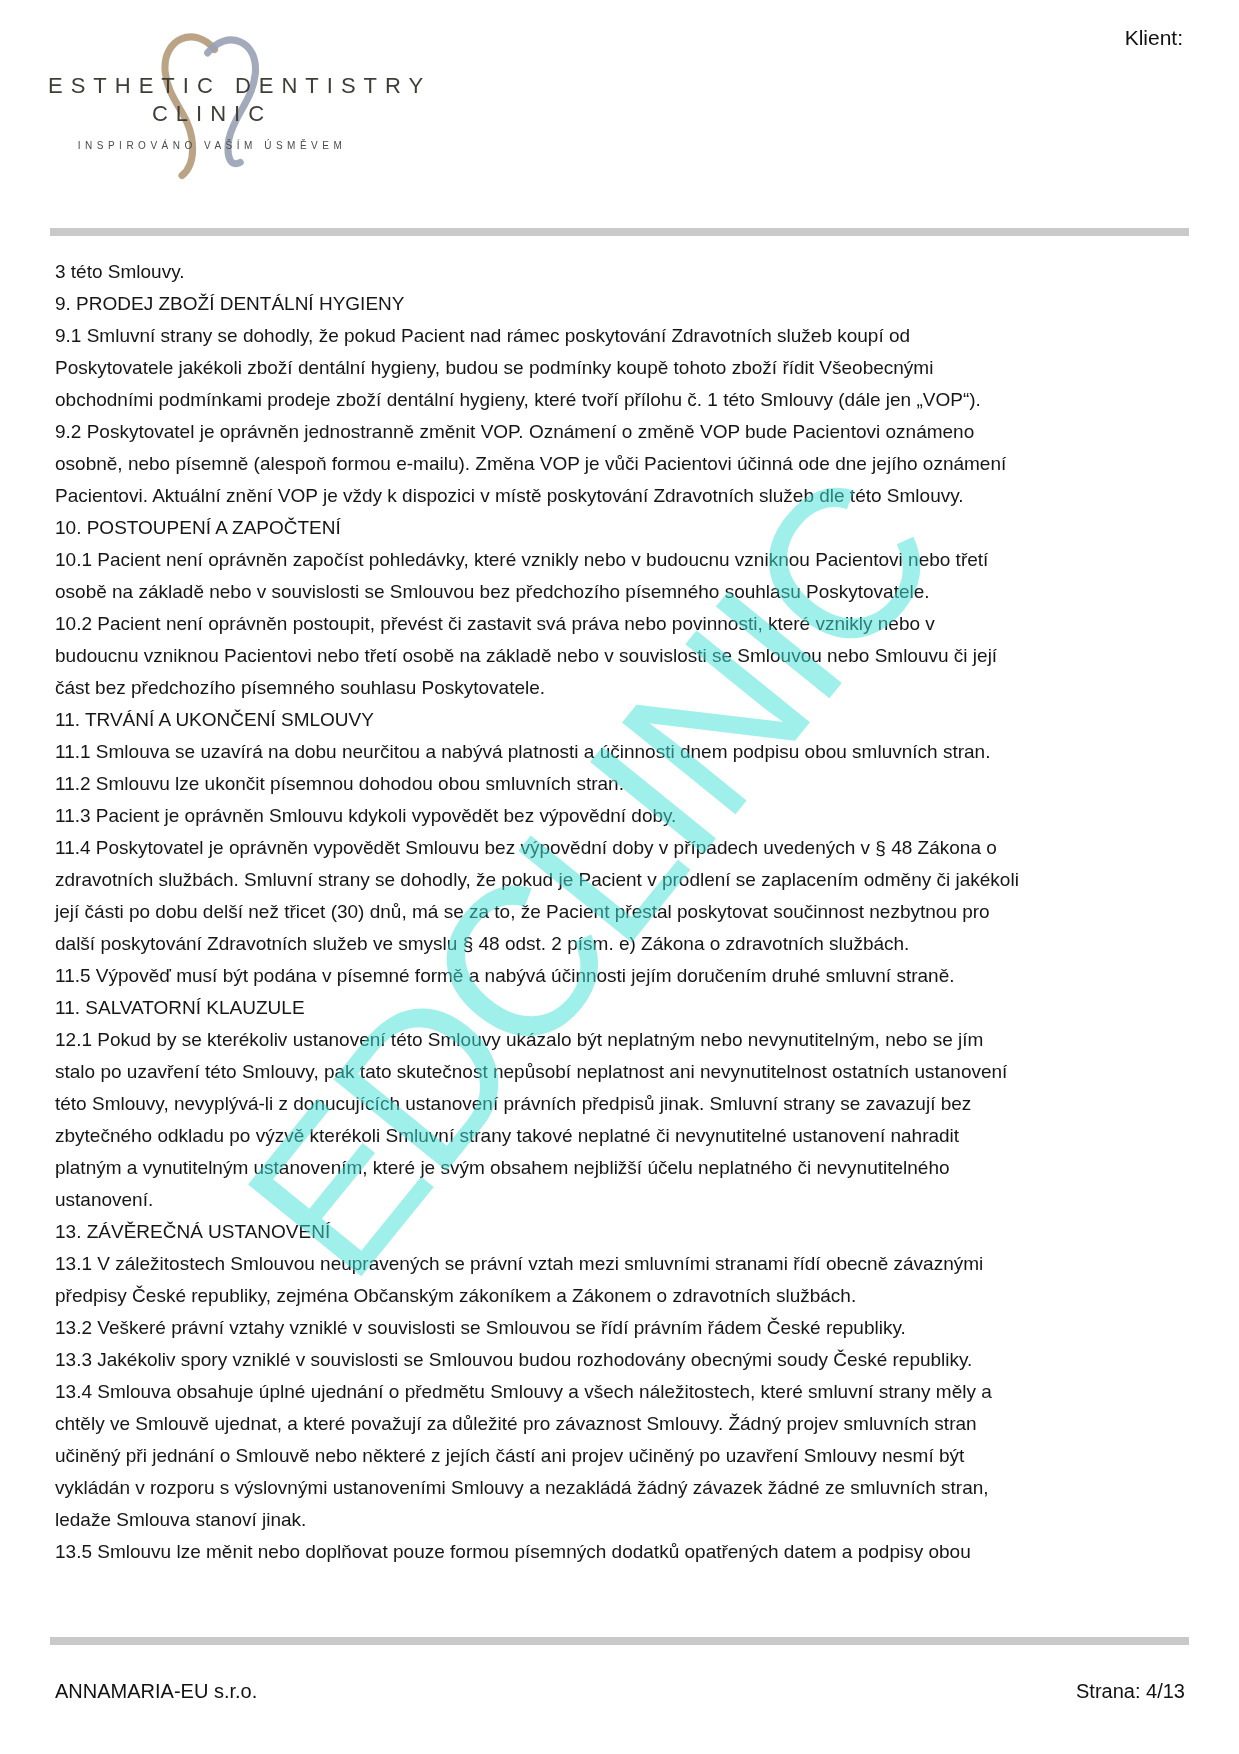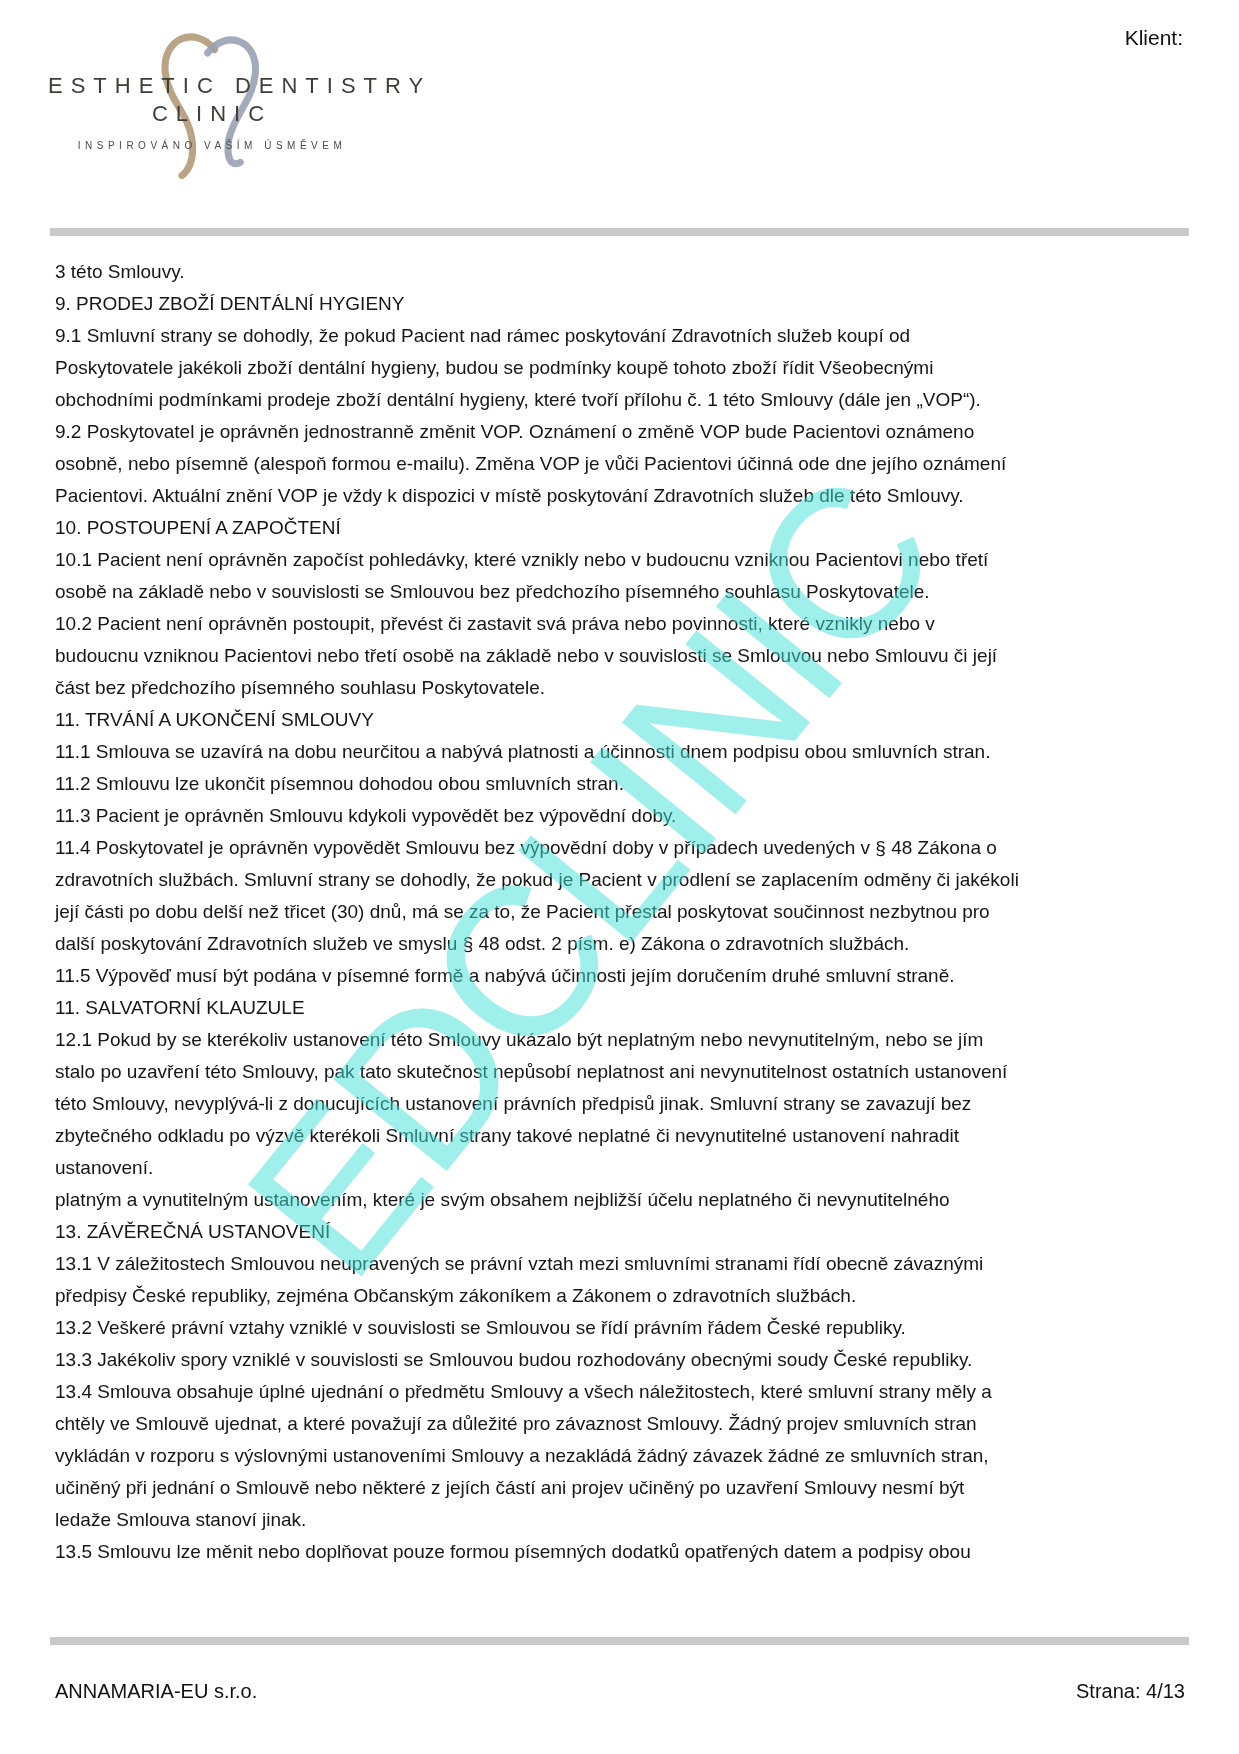--- a/index.html
+++ b/index.html
@@ -104,31 +104,31 @@
       <div class="doc-line">11.4 Poskytovatel je oprávněn vypovědět Smlouvu bez výpovědní doby v případech uvedených v § 48 Zákona o</div>
       <div class="doc-line">zdravotních službách. Smluvní strany se dohodly, že pokud je Pacient v prodlení se zaplacením odměny či jakékoli</div>
       <div class="doc-line">její části po dobu delší než třicet (30) dnů, má se za to, že Pacient přestal poskytovat součinnost nezbytnou pro</div>
       <div class="doc-line">další poskytování Zdravotních služeb ve smyslu § 48 odst. 2 písm. e) Zákona o zdravotních službách.</div>
       <div class="doc-line">11.5 Výpověď musí být podána v písemné formě a nabývá účinnosti jejím doručením druhé smluvní straně.</div>
       <div class="doc-line">11. SALVATORNÍ KLAUZULE</div>
       <div class="doc-line">12.1 Pokud by se kterékoliv ustanovení této Smlouvy ukázalo být neplatným nebo nevynutitelným, nebo se jím</div>
       <div class="doc-line">stalo po uzavření této Smlouvy, pak tato skutečnost nepůsobí neplatnost ani nevynutitelnost ostatních ustanovení</div>
       <div class="doc-line">této Smlouvy, nevyplývá-li z donucujících ustanovení právních předpisů jinak. Smluvní strany se zavazují bez</div>
       <div class="doc-line">zbytečného odkladu po výzvě kterékoli Smluvní strany takové neplatné či nevynutitelné ustanovení nahradit</div>
+      <div class="doc-line">platným a vynutitelným ustanovením, které je svým obsahem nejbližší účelu neplatného či nevynutitelného</div>
       <div class="doc-line">ustanovení.</div>
-      <div class="doc-line">platným a vynutitelným ustanovením, které je svým obsahem nejbližší účelu neplatného či nevynutitelného</div>
       <div class="doc-line">13. ZÁVĚREČNÁ USTANOVENÍ</div>
       <div class="doc-line">13.1 V záležitostech Smlouvou neupravených se právní vztah mezi smluvními stranami řídí obecně závaznými</div>
       <div class="doc-line">předpisy České republiky, zejména Občanským zákoníkem a Zákonem o zdravotních službách.</div>
       <div class="doc-line">13.2 Veškeré právní vztahy vzniklé v souvislosti se Smlouvou se řídí právním řádem České republiky.</div>
       <div class="doc-line">13.3 Jakékoliv spory vzniklé v souvislosti se Smlouvou budou rozhodovány obecnými soudy České republiky.</div>
       <div class="doc-line">13.4 Smlouva obsahuje úplné ujednání o předmětu Smlouvy a všech náležitostech, které smluvní strany měly a</div>
       <div class="doc-line">chtěly ve Smlouvě ujednat, a které považují za důležité pro závaznost Smlouvy. Žádný projev smluvních stran</div>
+      <div class="doc-line">učiněný při jednání o Smlouvě nebo některé z jejích částí ani projev učiněný po uzavření Smlouvy nesmí být</div>
       <div class="doc-line">vykládán v rozporu s výslovnými ustanoveními Smlouvy a nezakládá žádný závazek žádné ze smluvních stran,</div>
-      <div class="doc-line">učiněný při jednání o Smlouvě nebo některé z jejích částí ani projev učiněný po uzavření Smlouvy nesmí být</div>
       <div class="doc-line">ledaže Smlouva stanoví jinak.</div>
       <div class="doc-line">13.5 Smlouvu lze měnit nebo doplňovat pouze formou písemných dodatků opatřených datem a podpisy obou</div>
     </div>
 
   <div class="footer">
     <span>ANNAMARIA-EU s.r.o.</span>
     <span>Strana: 4/13</span>
   </div>
 
 </div>

